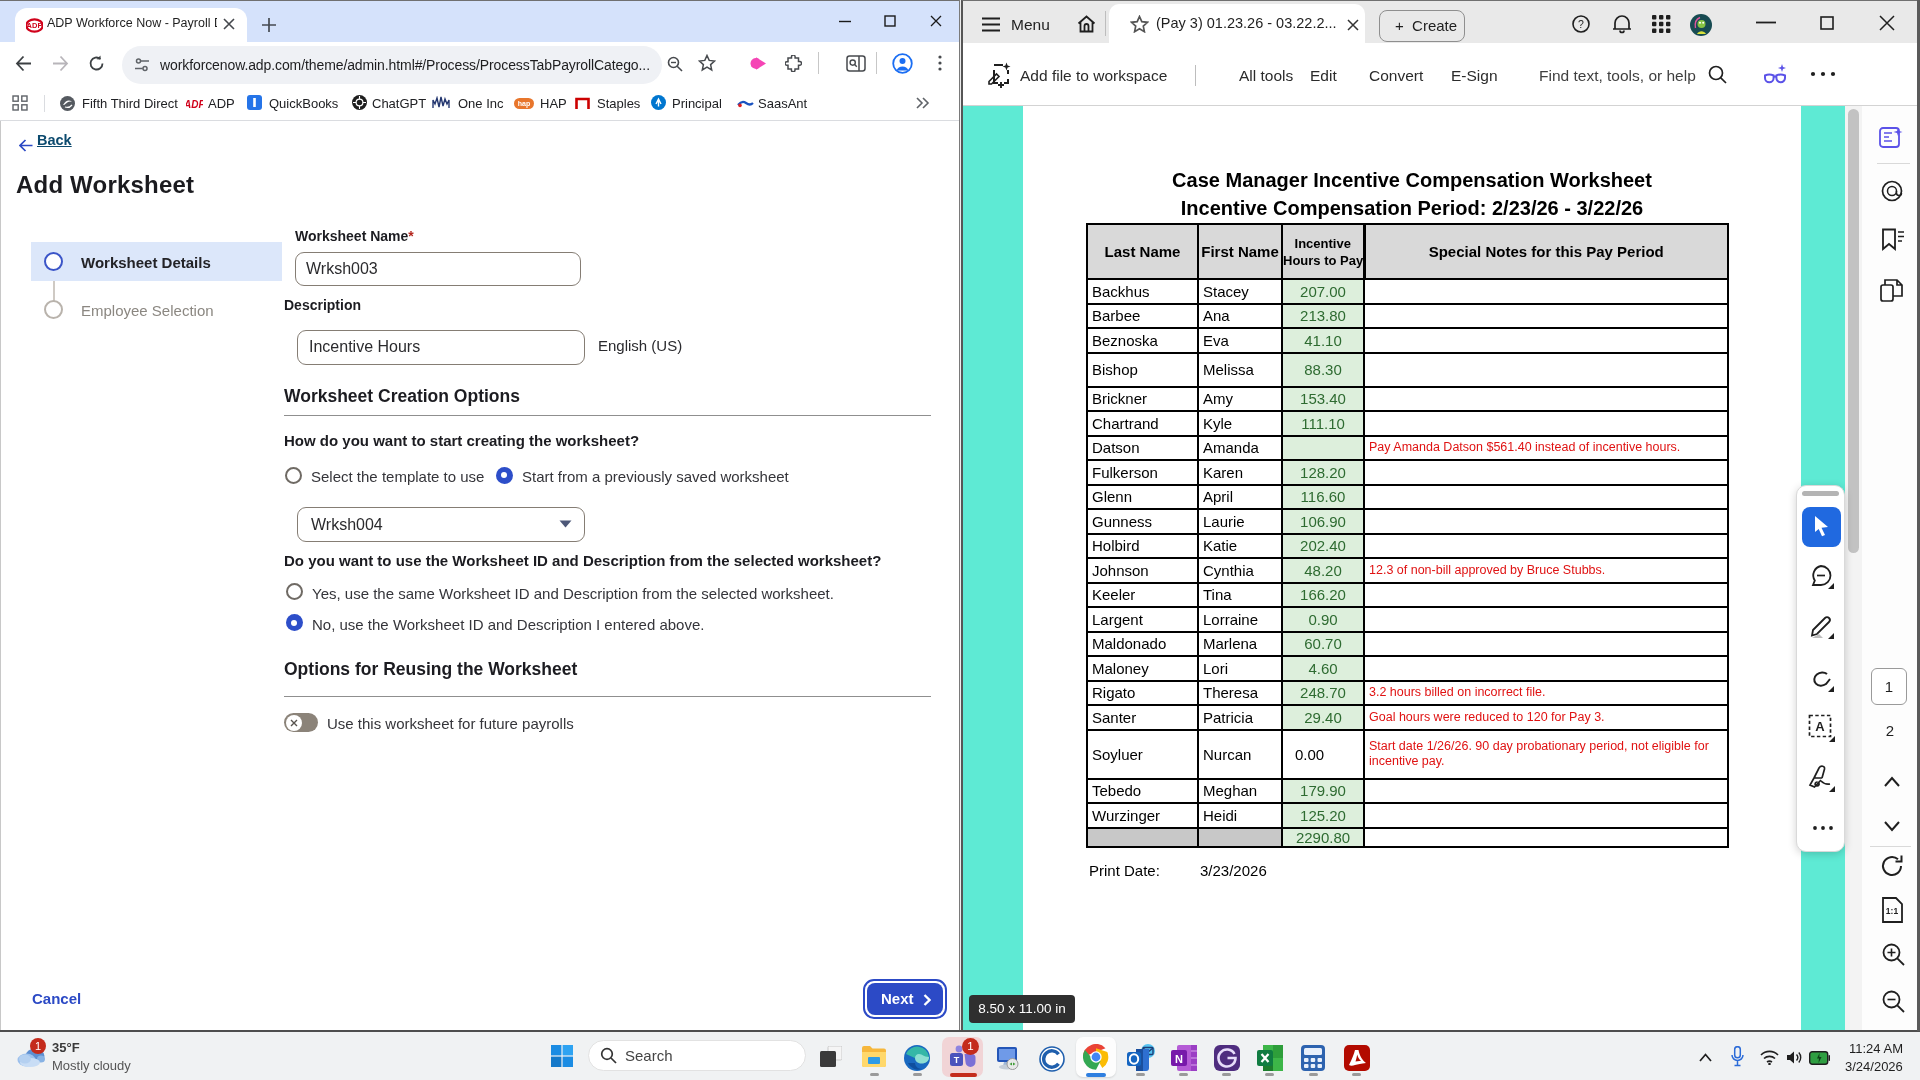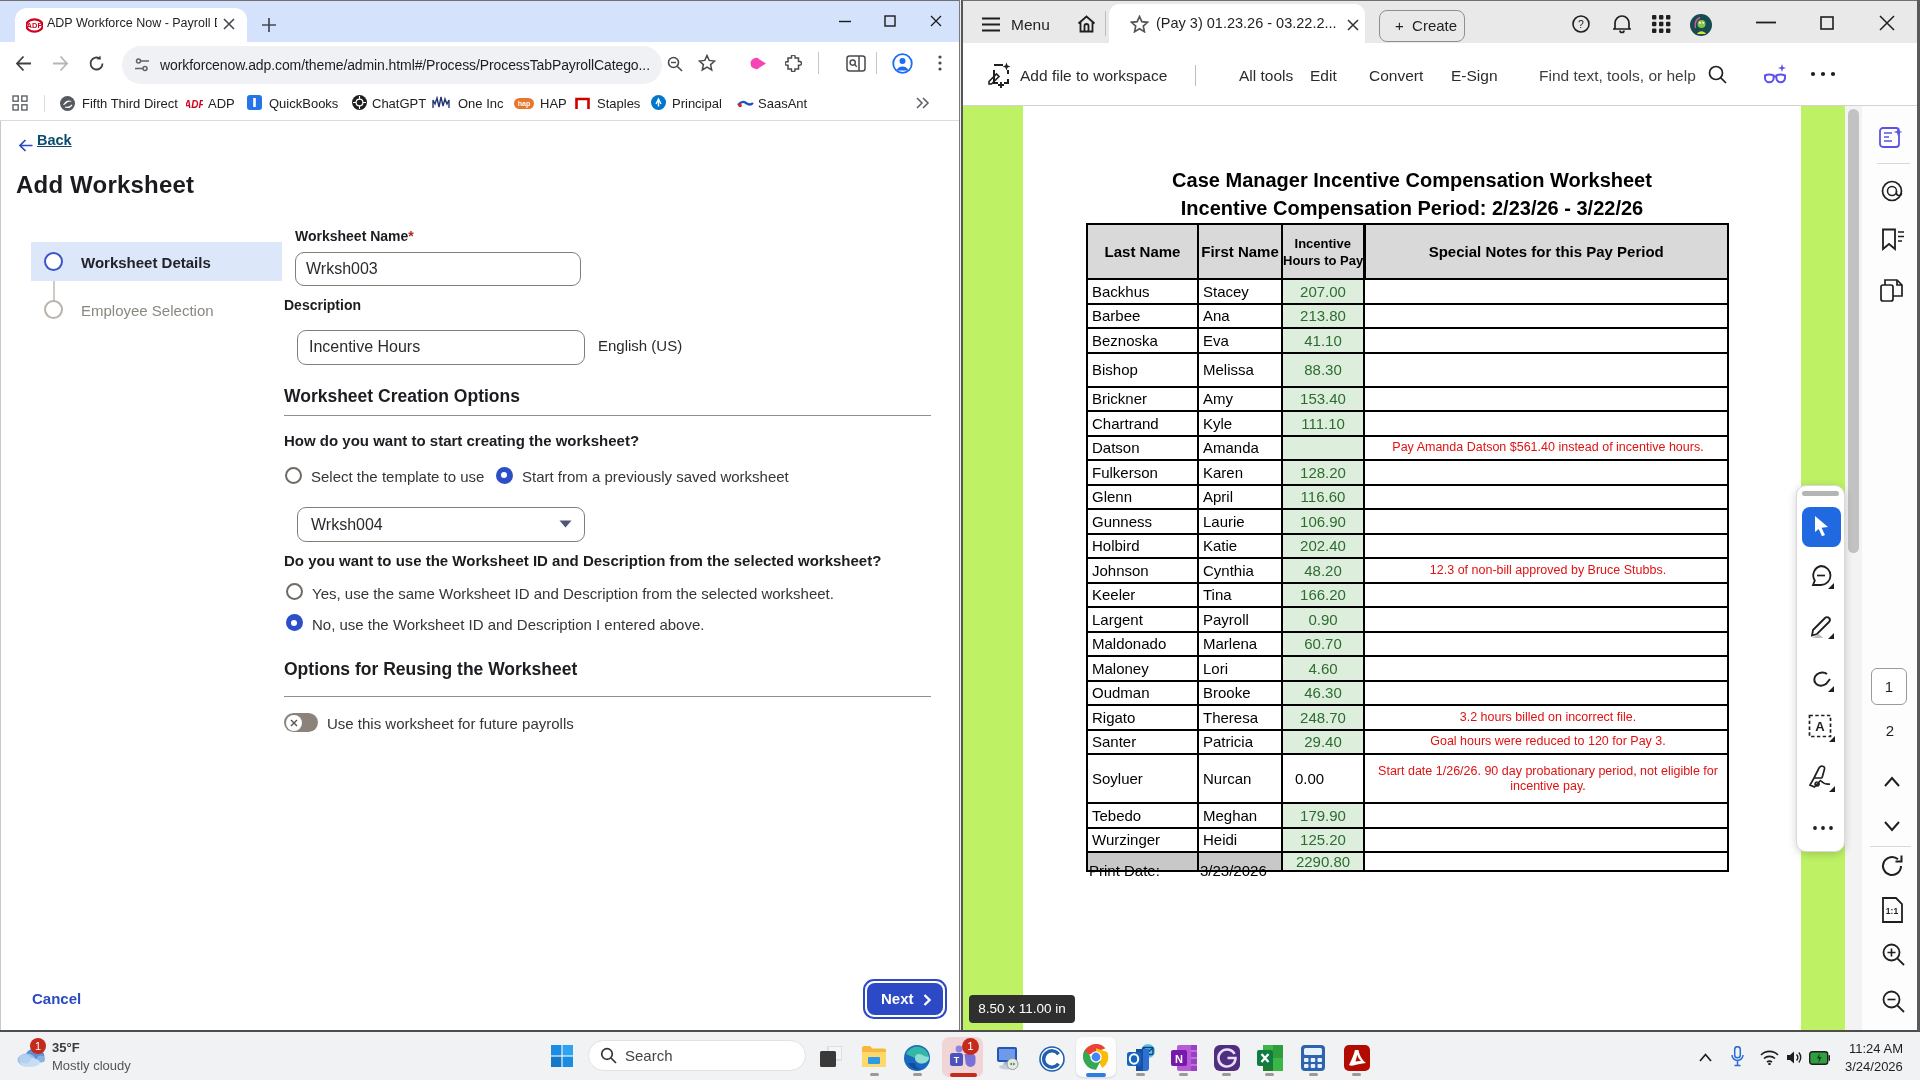--- a/index.html
+++ b/index.html
@@ -27,33 +27,33 @@
   .inputbox { position:absolute; border:1px solid #857d74; border-radius:9px; background:#fff; font-size:16px; color:#2b2b2e; }
   .secthead { font-size:17.5px; font-weight:bold; color:#1c1c21; }
   .qhead { font-size:15px; font-weight:bold; color:#1c1c21; }
   .radiolabel { font-size:15px; color:#35353a; }
   .hr { position:absolute; height:1px; background:#8f8f8f; }
   .radio { position:absolute; width:17px; height:17px; border-radius:50%; background:#fff; border:2px solid #6f6a64; }
   .radio.sel { border:none; background:#2d4ec9; }
   .radio.sel::after { content:""; position:absolute; left:5.5px; top:5.5px; width:6px; height:6px; border-radius:50%; background:#fff; }
 
   
-  #acrobat { left:961px; top:0; width:959px; height:1031px; background:#bef264; border-left:2px solid #565656; border-top:1px solid #707070; }
+  #acrobat { left:961px; top:0; width:959px; height:1031px; background:#5eead4; border-left:2px solid #565656; border-top:1px solid #707070; }
   #acrotitle { left:0; top:0; width:957px; height:42px; background:#e9e9e9; }
   #acrotoolbar { left:0; top:42px; width:957px; height:63px; background:#fff; border-bottom:1px solid #d3d3d3; }
   #acrotab { left:146px; top:3px; width:256px; height:39px; background:#fff; border-radius:10px 10px 0 0; }
   .acromenu { position:absolute; top:66px; font-size:15.5px; color:#2b2b2b; }
   #page { left:60px; top:105px; width:778px; height:926px; background:#fff; }
   .pdftitle { position:absolute; width:778px; text-align:center; font-weight:bold; color:#000; font-size:20px; }
 
   
   table.pdf { border-collapse:collapse; table-layout:fixed; }
   table.pdf td { border:2px solid #000; font-size:15px; color:#000; padding:0 0 0 4px; overflow:hidden; white-space:nowrap; }
   table.pdf td.hours { text-align:center; background:#ddefdc; color:#2e6b31; padding:0; }
-  table.pdf td.note { color:#e01212; font-size:12.5px; line-height:15px;text-align:center; }
+  table.pdf td.note { color:#e01212; font-size:12.5px; line-height:15px; }
 
   
   #taskbar { left:0; top:1032px; width:1920px; height:48px; background:#f0f2f3; }
   #tbline { left:0; top:1030px; width:1920px; height:2px; background:#4e4e4e; }
   .tbtxt { position:absolute; font-size:13px; color:#1f1f1f; }
 </style>
 </head>
 <body>
 <div id="screen">
 
@@ -451,40 +451,34 @@
             <td class="note">12.3 of non-bill approved by Bruce Stubbs.</td>
           </tr>
       <tr style="height:24.5px;">
             <td>Keeler</td>
             <td>Tina</td>
             <td class="hours">166.20</td>
             <td class="note"></td>
           </tr>
       <tr style="height:24.5px;">
             <td>Largent</td>
-            <td>Payroll</td>
+            <td>Lorraine</td>
             <td class="hours">0.90</td>
             <td class="note"></td>
           </tr>
       <tr style="height:24.5px;">
             <td>Maldonado</td>
             <td>Marlena</td>
             <td class="hours">60.70</td>
             <td class="note"></td>
           </tr>
       <tr style="height:24.5px;">
             <td>Maloney</td>
             <td>Lori</td>
             <td class="hours">4.60</td>
-            <td class="note"></td>
-          </tr>
-      <tr style="height:24.5px;">
-            <td>Oudman</td>
-            <td>Brooke</td>
-            <td class="hours">46.30</td>
             <td class="note"></td>
           </tr>
       <tr style="height:24.5px;padding-left:47px;">
             <td>Rigato</td>
             <td>Theresa</td>
             <td class="hours">248.70</td>
             <td class="note">3.2 hours billed on incorrect file.</td>
           </tr>
       <tr style="height:24.5px;">
             <td>Santer</td>

